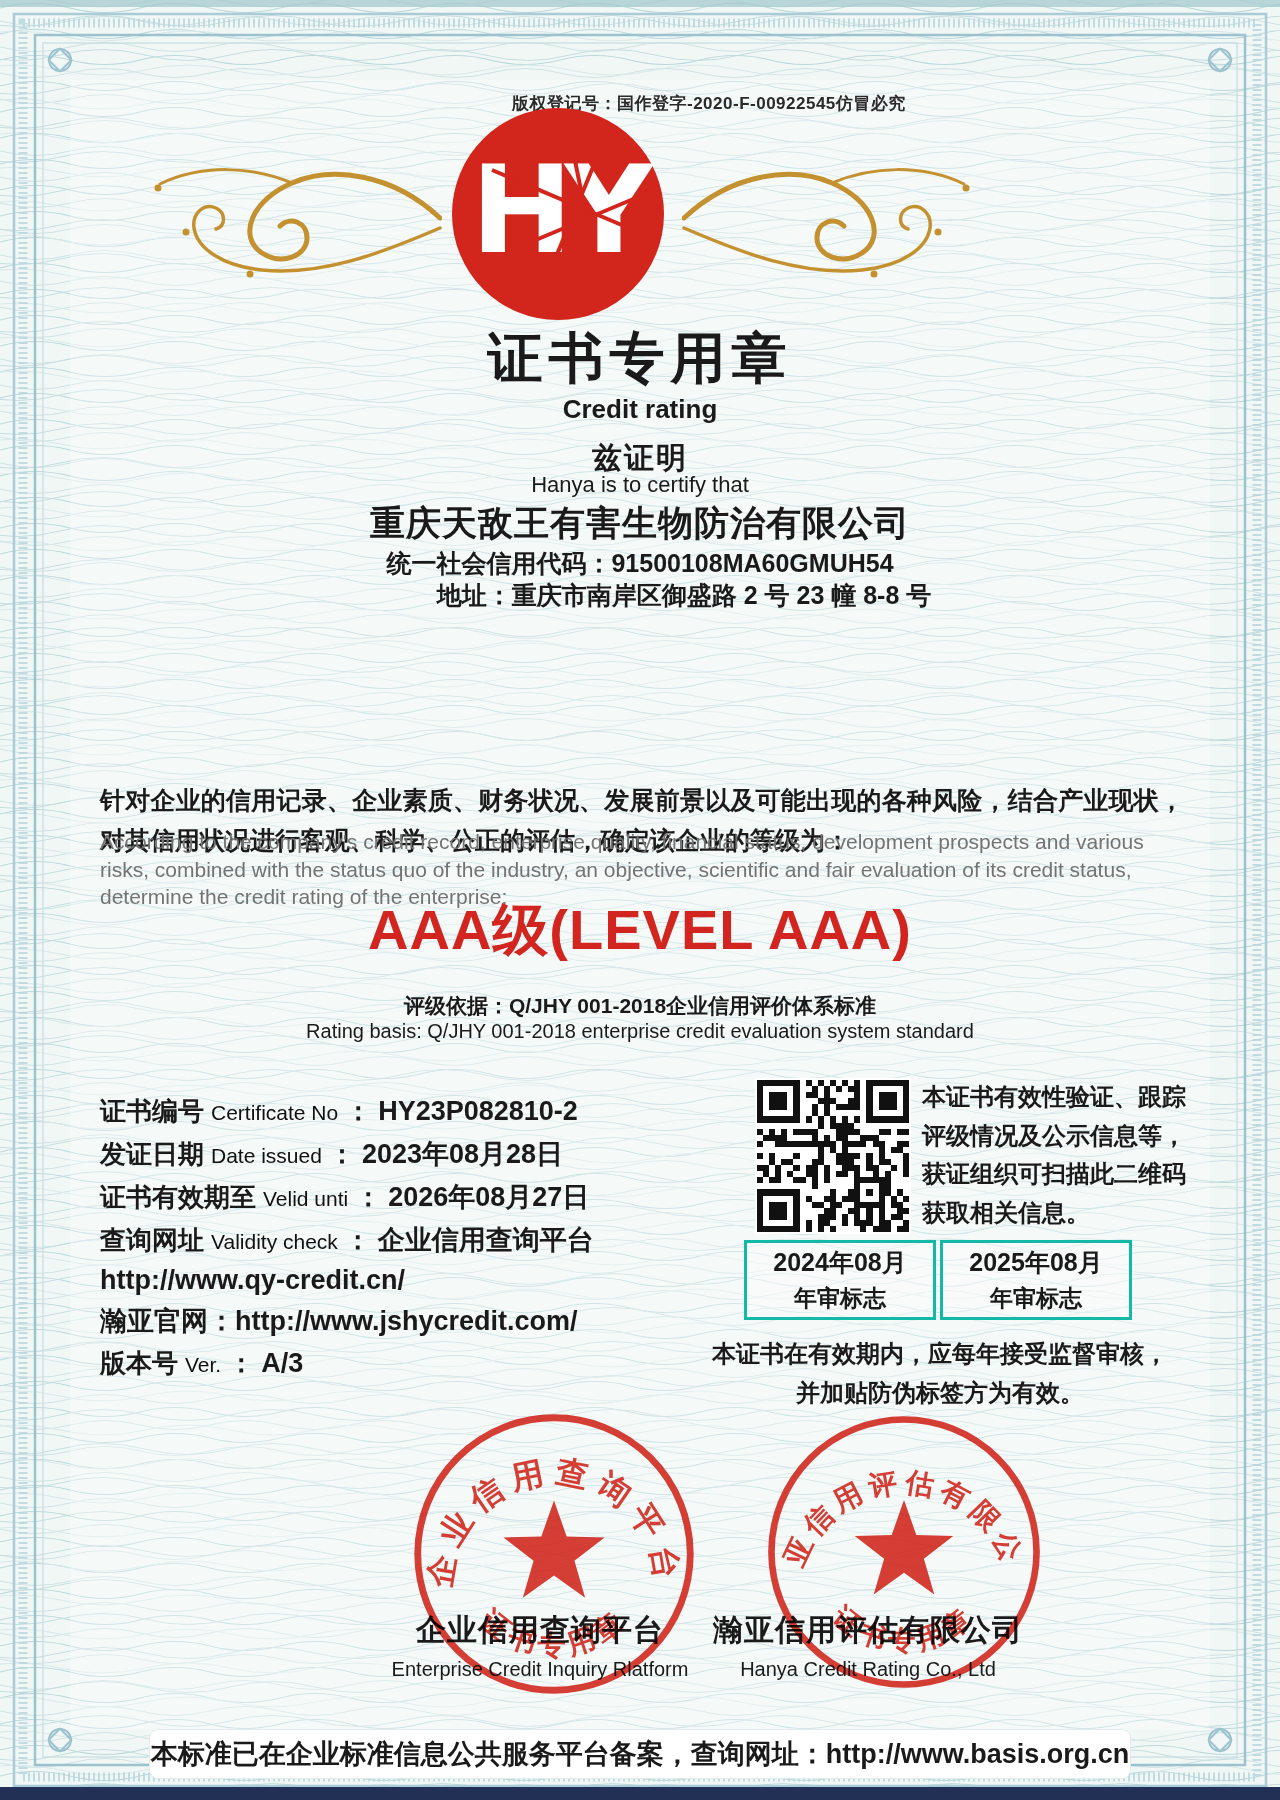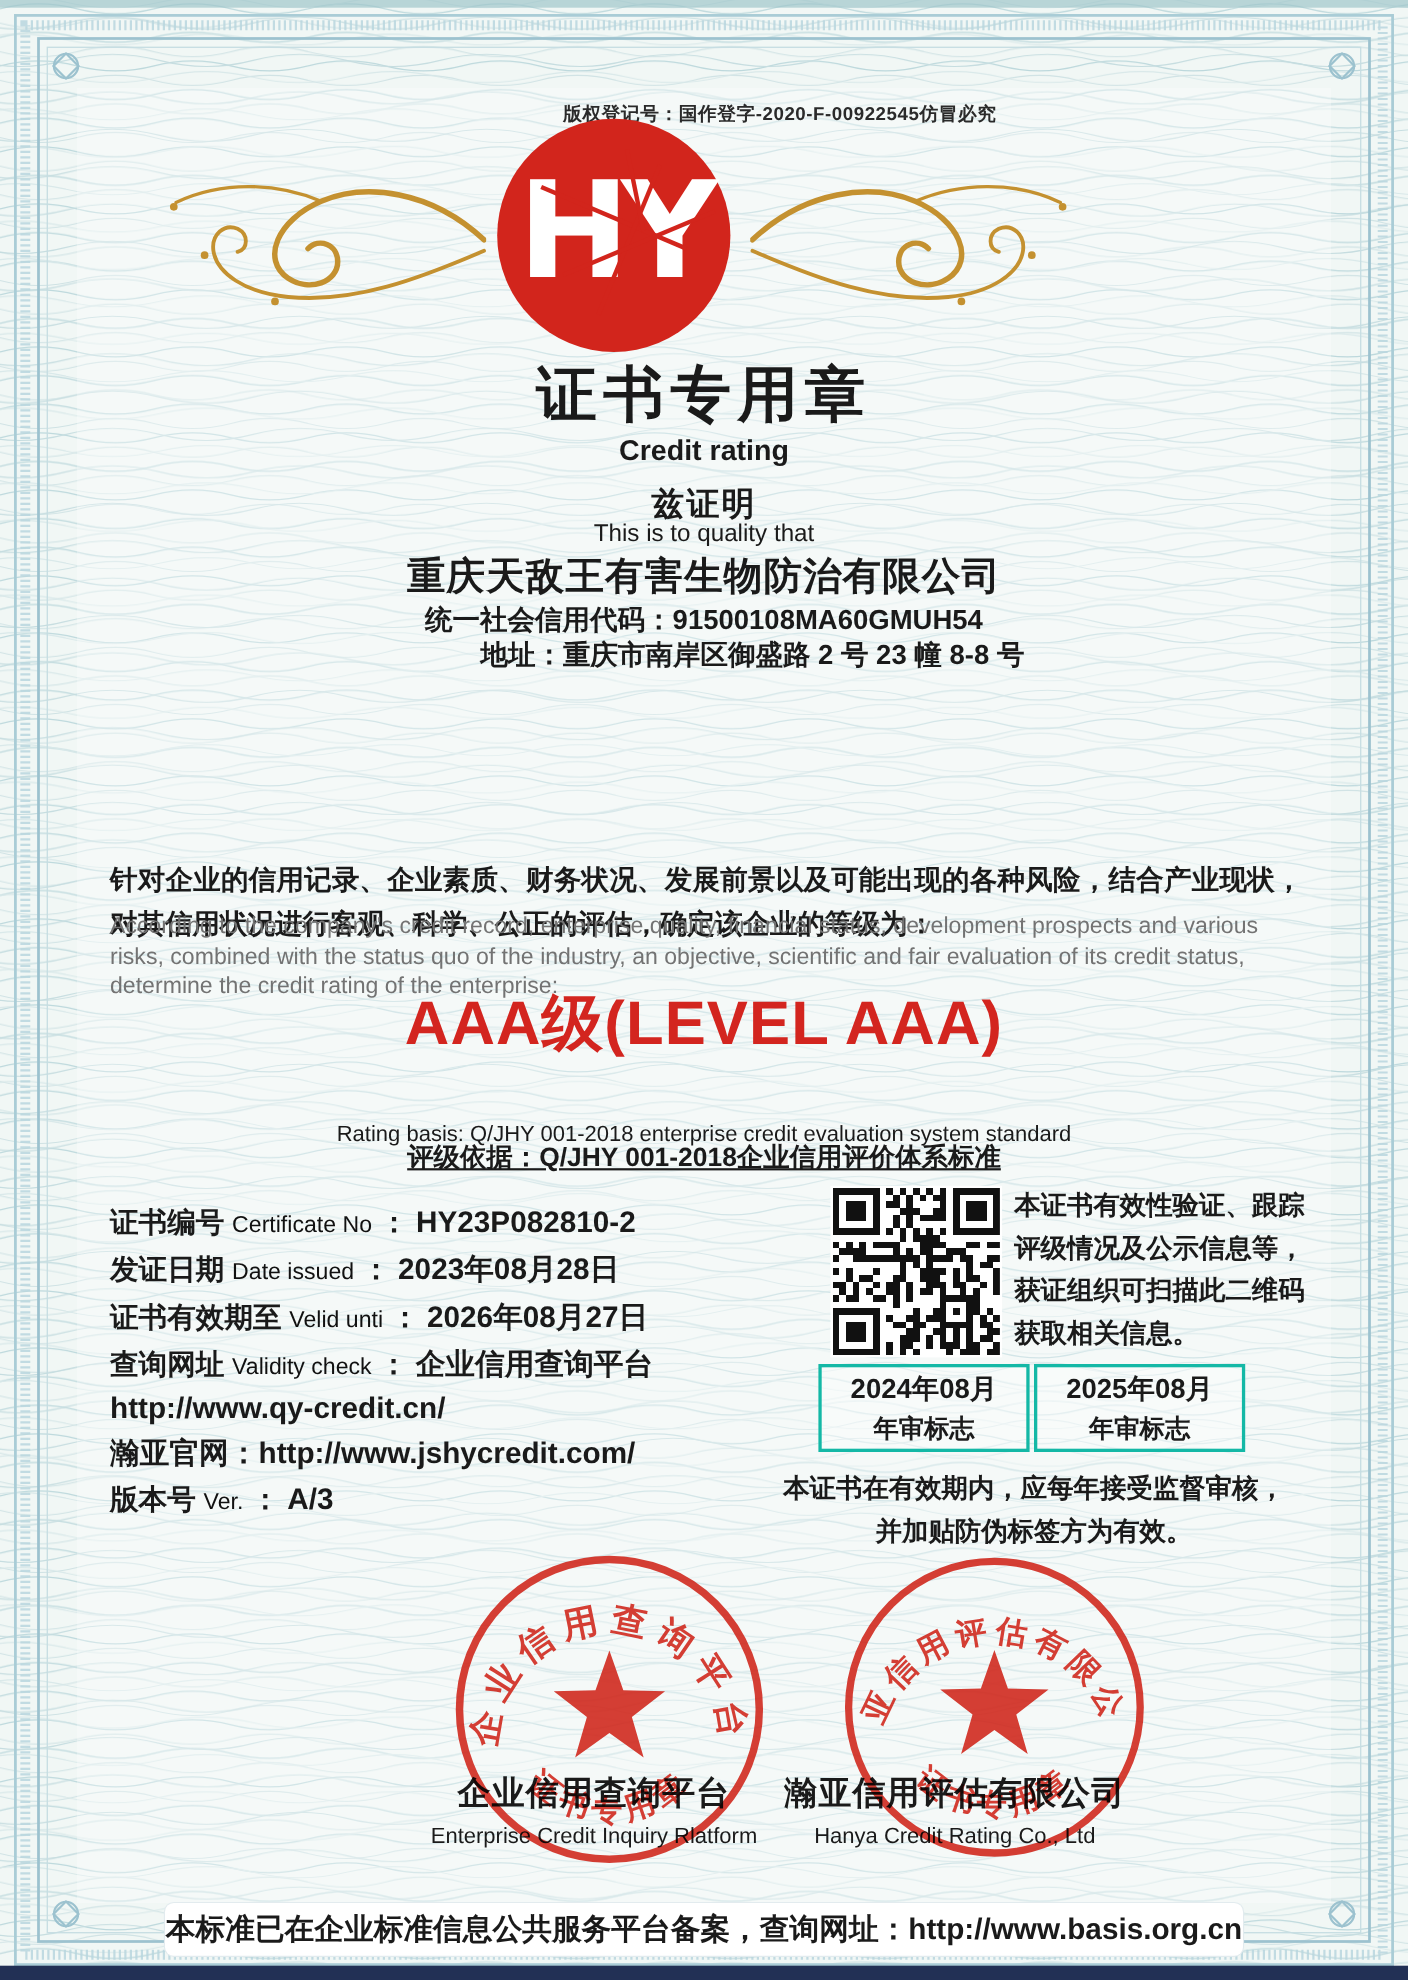--- a/index.html
+++ b/index.html
@@ -30,21 +30,21 @@
   .certify-zh{top:438px;font-size:30px;font-weight:600;letter-spacing:2px;}
   .certify-en{top:472px;font-size:22px;font-weight:500;}
   .company{top:500px;font-size:35px;font-weight:800;letter-spacing:1px;}
   .ucode{top:547px;font-size:25px;font-weight:600;}
   .addr{top:579px;font-size:25px;font-weight:700;margin-left:44px;}
 
   .body-zh{left:100px;width:1084px;top:740px;font-size:25px;font-weight:600;line-height:40px;text-align:justify;margin-top:40px;}
   .body-en{left:100px;width:1092px;top:806px;font-size:21px;font-weight:400;line-height:27.5px;text-align:left;color:#737373;margin-top:22px;}
 
   .rating{top:893px;font-size:56px;font-weight:800;color:#d3251f;letter-spacing:1px;}
-  .basis-zh{top:1036px;font-size:24px;font-weight:600;text-decoration:underline;}
+  .basis-zh{top:992px;font-size:21px;font-weight:600;}
   .basis-en{top:1020px;font-size:20px;font-weight:400;}
 
   .details{left:100px;top:1094px;width:600px;display:flex;flex-direction:column;gap:7px;}
   .drow{display:flex;align-items:baseline;gap:7px;white-space:nowrap;}
   .dzh{font-size:26px;font-weight:700;}
   .den{font-size:21px;font-weight:400;color:#111;}
   .dval{font-size:27px;font-weight:600;}
   .durl{font-size:27px;font-weight:600;}
 
   .qr{left:755px;top:1078px;width:152px;height:152px;background:#ffffff;padding:2px;z-index:2;}
@@ -148,21 +148,21 @@
           <line x1="148" y1="42" x2="92" y2="178"></line>
           <line x1="60" y1="142" x2="198" y2="84"></line>
           <line x1="118" y1="28" x2="133" y2="102"></line>
         </g>
       </svg>
     </div>
 
     <div class="abs center title-zh">证书专用章</div>
     <div class="abs center title-en">Credit rating</div>
     <div class="abs center certify-zh">兹证明</div>
-    <div class="abs center certify-en">This is to quality that</div>
+    <div class="abs center certify-en">Hanya is to certify that</div>
     <div class="abs center company">重庆天敌王有害生物防治有限公司</div>
     <div class="abs center ucode">统一社会信用代码：91500108MA60GMUH54</div>
     <div class="abs center addr">地址：重庆市南岸区御盛路 2 号 23 幢 8-8 号</div>
 
     <div class="abs body-zh">针对企业的信用记录、企业素质、财务状况、发展前景以及可能出现的各种风险，结合产业现状，对其信用状况进行客观、科学、公正的评估，确定该企业的等级为：</div>
     <div class="abs body-en">According to the company's credit record, enterprise quality, financial status, development prospects and various risks, combined with the status quo of the industry, an objective, scientific and fair evaluation of its credit status, determine the credit rating of the enterprise:</div>
 
     <div class="abs center rating">AAA级(LEVEL AAA)</div>
     <div class="abs center basis-zh">评级依据：Q/JHY 001-2018企业信用评价体系标准</div>
     <div class="abs center basis-en">Rating basis: Q/JHY 001-2018 enterprise credit evaluation system standard</div>

